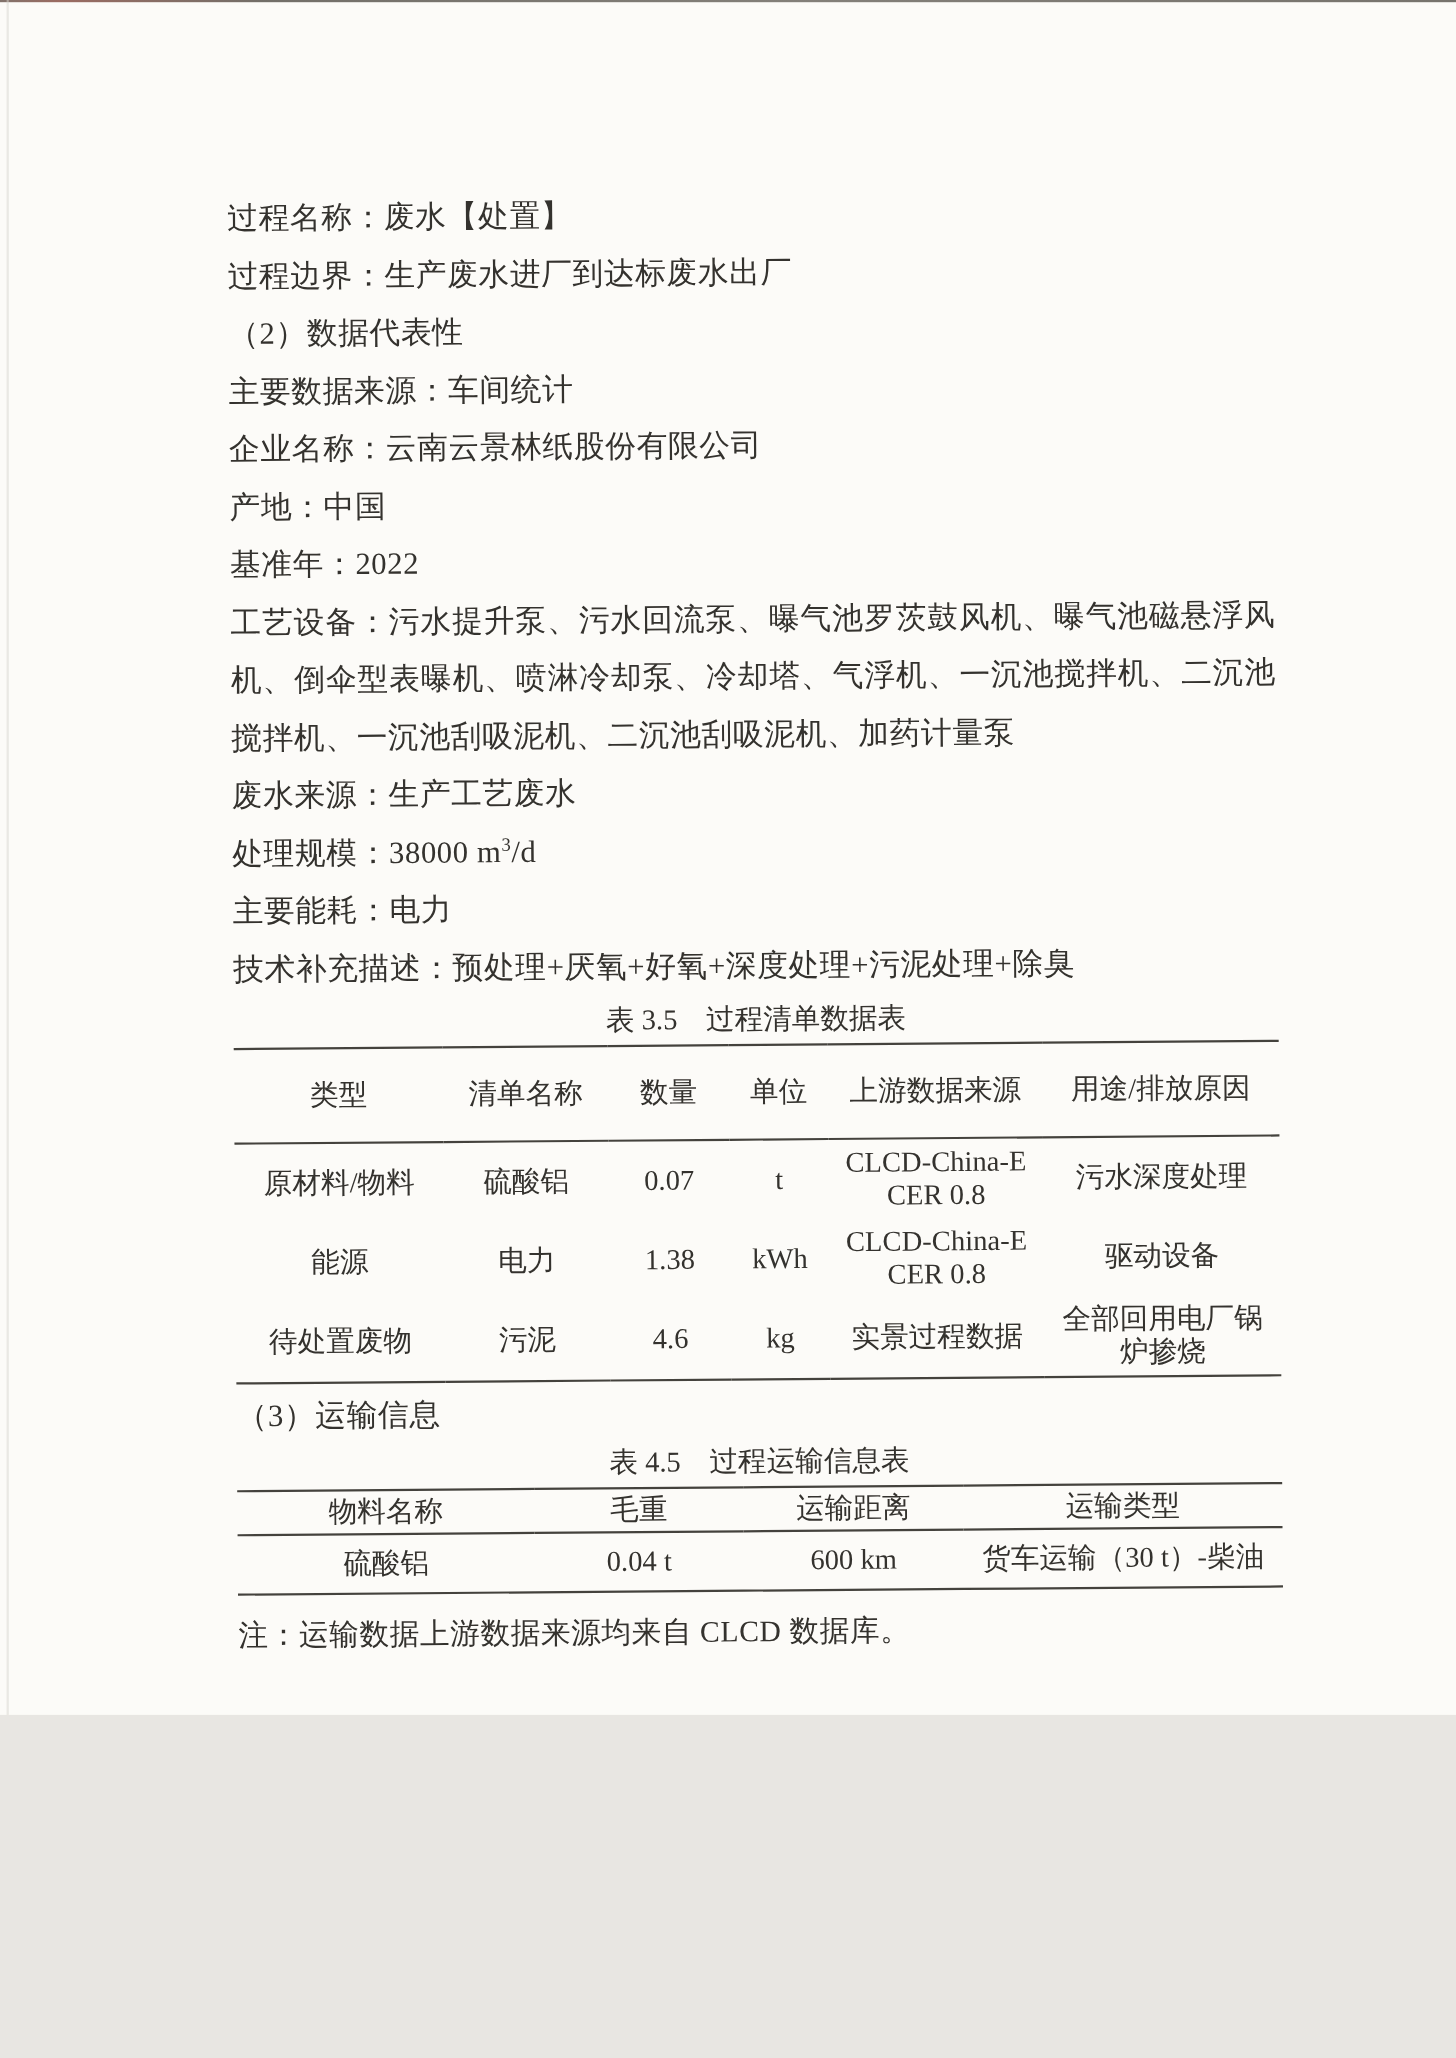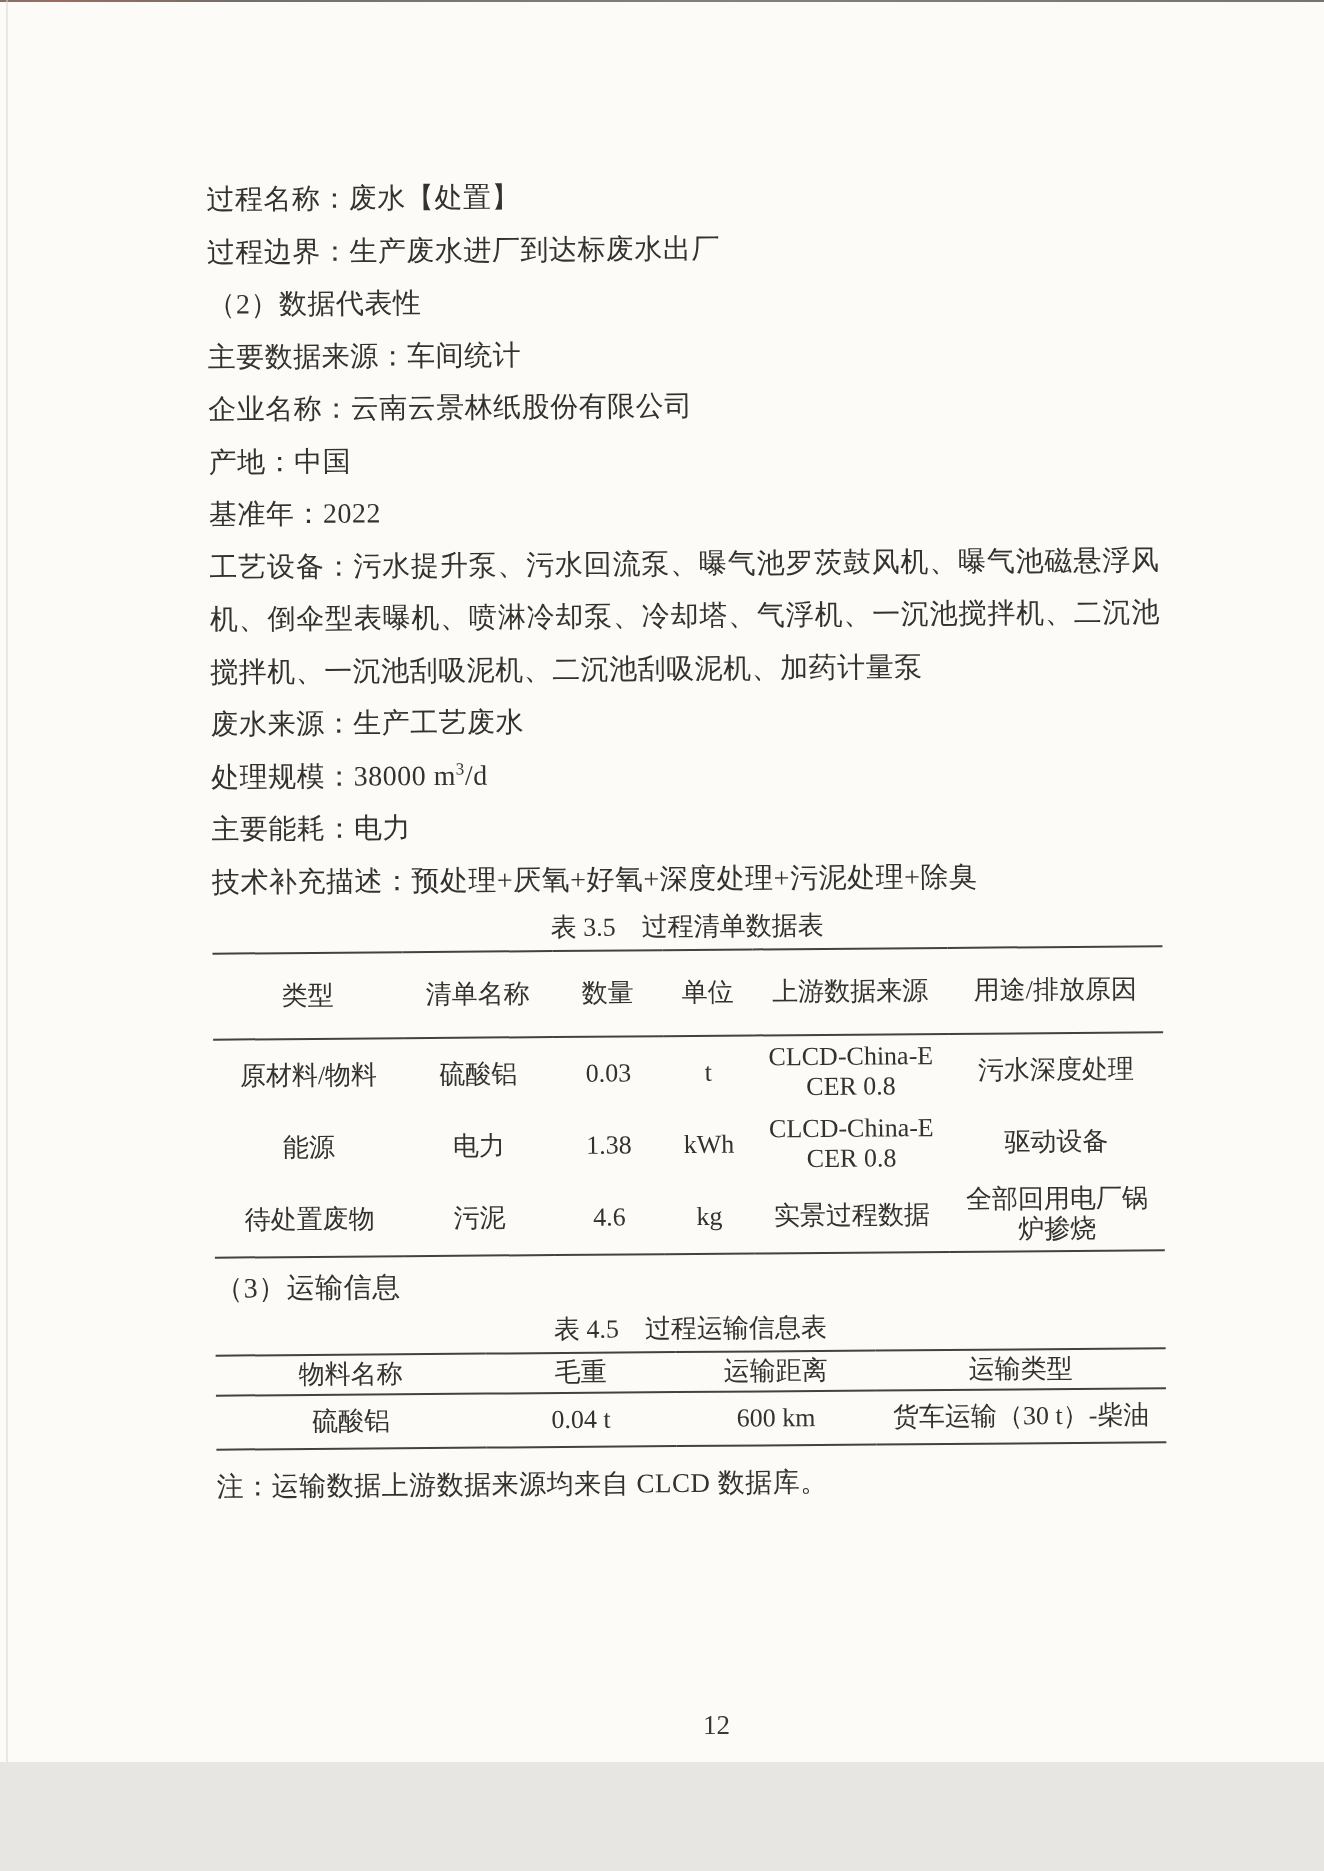--- a/index.html
+++ b/index.html
@@ -1,18 +1,18 @@
 <!DOCTYPE html>
 <html><head>
 <meta charset="utf-8">
 <style>
   html,body { margin:0; padding:0; background:#e8e6e2; }
   .page {
     position:relative;
-    width:1324px; height:1762px;
+    width:1324px; height:1559px;
     margin:0 auto;
     background:#fcfbf8;
     overflow:hidden;
     font-family:"Liberation Serif","DejaVu Serif",serif;
     color:#34322e;
   }
   .scan-top-edge {
     position:absolute; top:0; left:0; width:100%; height:2px;
     background:linear-gradient(90deg,#6b5a52 0%,#8a5247 4%,#5a564f 18%,#6e6a63 55%,#5f5b54 100%);
     opacity:.85;
@@ -100,21 +100,21 @@
           <th>数量</th>
           <th>单位</th>
           <th>上游数据来源</th>
           <th>用途/排放原因</th>
         </tr>
       </thead>
       <tbody>
         <tr>
           <td>原材料/物料</td>
           <td>硫酸铝</td>
-          <td>0.03</td>
+          <td>0.07</td>
           <td>t</td>
           <td>CLCD-China-E CER 0.8</td>
           <td>污水深度处理</td>
         </tr>
         <tr>
           <td>能源</td>
           <td>电力</td>
           <td>1.38</td>
           <td>kWh</td>
           <td>CLCD-China-E CER 0.8</td>

